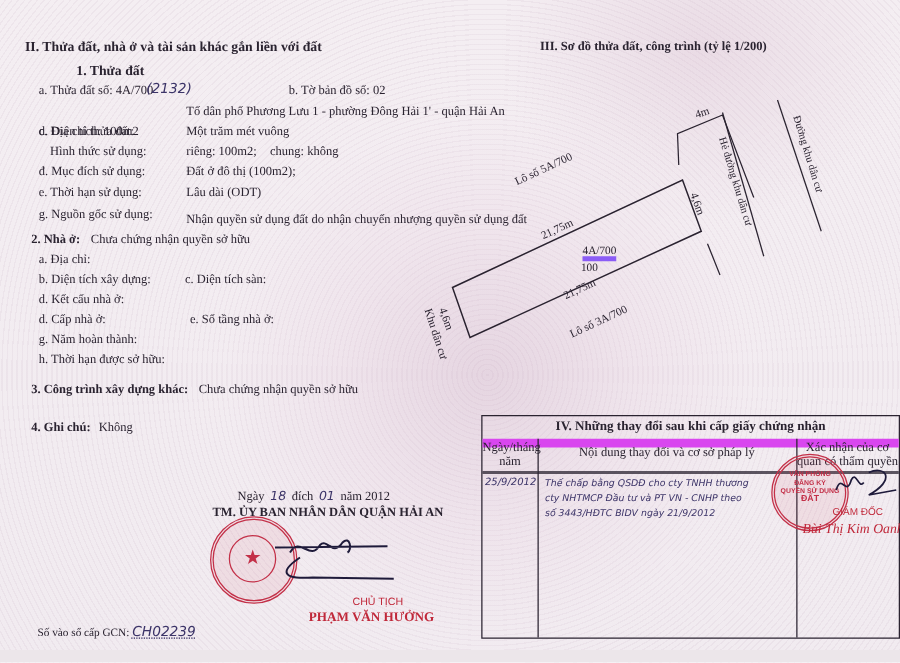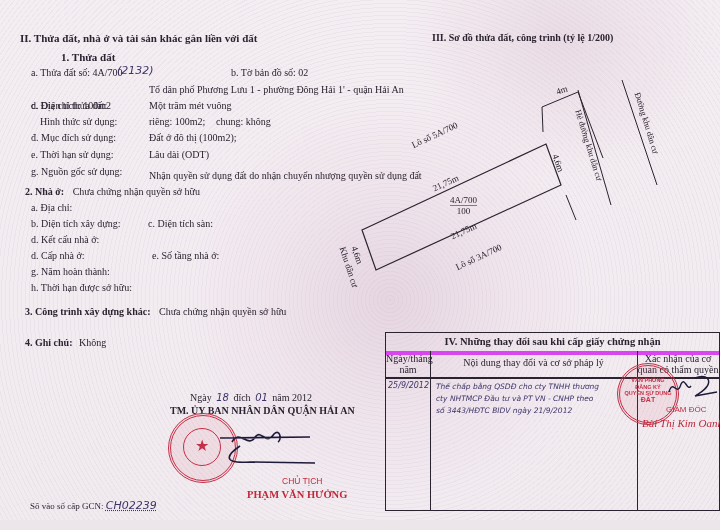--- a/index.html
+++ b/index.html
@@ -18,21 +18,21 @@
   .b { font-weight: bold; }
   .hand { font-family: "DejaVu Sans", sans-serif; font-style: italic; color: #3c3468; }
   .red { color: #c0283a; }
 
   
   #diagram { position: absolute; left: 330px; top: 80px; width: 390px; height: 240px; }
 
   
   .tbl { position: absolute; left: 385px; top: 332px; width: 335px; height: 179px;
          border: 1px solid #2a2330; box-sizing: border-box; }
-  .tbl .hdr { height: 18px; border-bottom: 4px solid #d946ef; text-align: center;
+  .tbl .hdr { height: 18px; border-bottom: 7px solid #d946ef; text-align: center;
               font-weight: bold; font-size: 10.5px; line-height: 18px; }
   .tbl .cols { position: absolute; top: 18px; bottom: 0; left: 0; right: 0; }
   .tbl .c1 { position: absolute; left: 0; top: 0; bottom: 0; width: 44px; border-right: 1px solid #2a2330; }
   .tbl .c2 { position: absolute; left: 44px; top: 0; bottom: 0; width: 207px; border-right: 1px solid #2a2330; }
   .tbl .c3 { position: absolute; left: 251px; top: 0; bottom: 0; right: 0; }
   .tbl .colhdr { height: 27px; border-bottom: 1px solid #2a2330; text-align: center; font-size: 10px; line-height: 11px; padding-top: 2px; box-sizing: border-box; }
   .tbl .rowline { position: absolute; left: 0; right: 0; top: 27px; border-top: 1px solid #2a2330; }
 
   .stamp {
     position: absolute; border-radius: 50%; border: 3px double #c33048;
@@ -127,21 +127,21 @@
 
       <polyline points="213,52 212,27 248,12 273,78" fill="none" stroke="#2a2330" stroke-width="1"></polyline>
       <line x1="236" y1="115" x2="246" y2="140" stroke="#2a2330" stroke-width="1"></line>
       <line x1="248" y1="10" x2="281" y2="125" stroke="#2a2330" stroke-width="1"></line>
 
       <line x1="292" y1="0" x2="327" y2="105" stroke="#2a2330" stroke-width="1"></line>
     </svg>
     <div class="abs" style="left:80px; top:50px; transform:rotate(-25deg); font-size:9px;">Lô số 5A/700</div>
     <div class="abs" style="left:102px; top:98px; transform:rotate(-25deg); font-size:9px;">21,75m</div>
     <div class="abs" style="left:120px; top:115px; text-align:center; font-size:9px; line-height:10px;">
-      <div style="border-bottom:1px solid #8b5cf6;">4A/700</div>
+      <div style="border-bottom:4px solid #8b5cf6;margin-left:16px;">4A/700</div>
       <div>100</div>
     </div>
     <div class="abs" style="left:120px; top:146px; transform:rotate(-25deg); font-size:9px;">21,75m</div>
     <div class="abs" style="left:124px; top:172px; transform:rotate(-25deg); font-size:9px;">Lô số 3A/700</div>
     <div class="abs" style="left:219px; top:78px; transform:rotate(70deg); font-size:9px;">4,6m</div>
     <div class="abs" style="left:18px; top:170px; transform:rotate(70deg); font-size:9px;">4,6m</div>
     <div class="abs" style="left:-2px; top:182px; transform:rotate(72deg); font-size:9px;">Khu dân cư</div>
     <div class="abs" style="left:226px; top:5px; transform:rotate(-18deg); font-size:9px;">4m</div>
     <div class="abs" style="left:222px; top:60px; transform:rotate(73deg); font-size:8.5px;">Hẻ đường khu dân cư</div>
     <div class="abs" style="left:285px; top:38px; transform:rotate(73deg); font-size:8.5px;">Đường khu dân cư</div>

